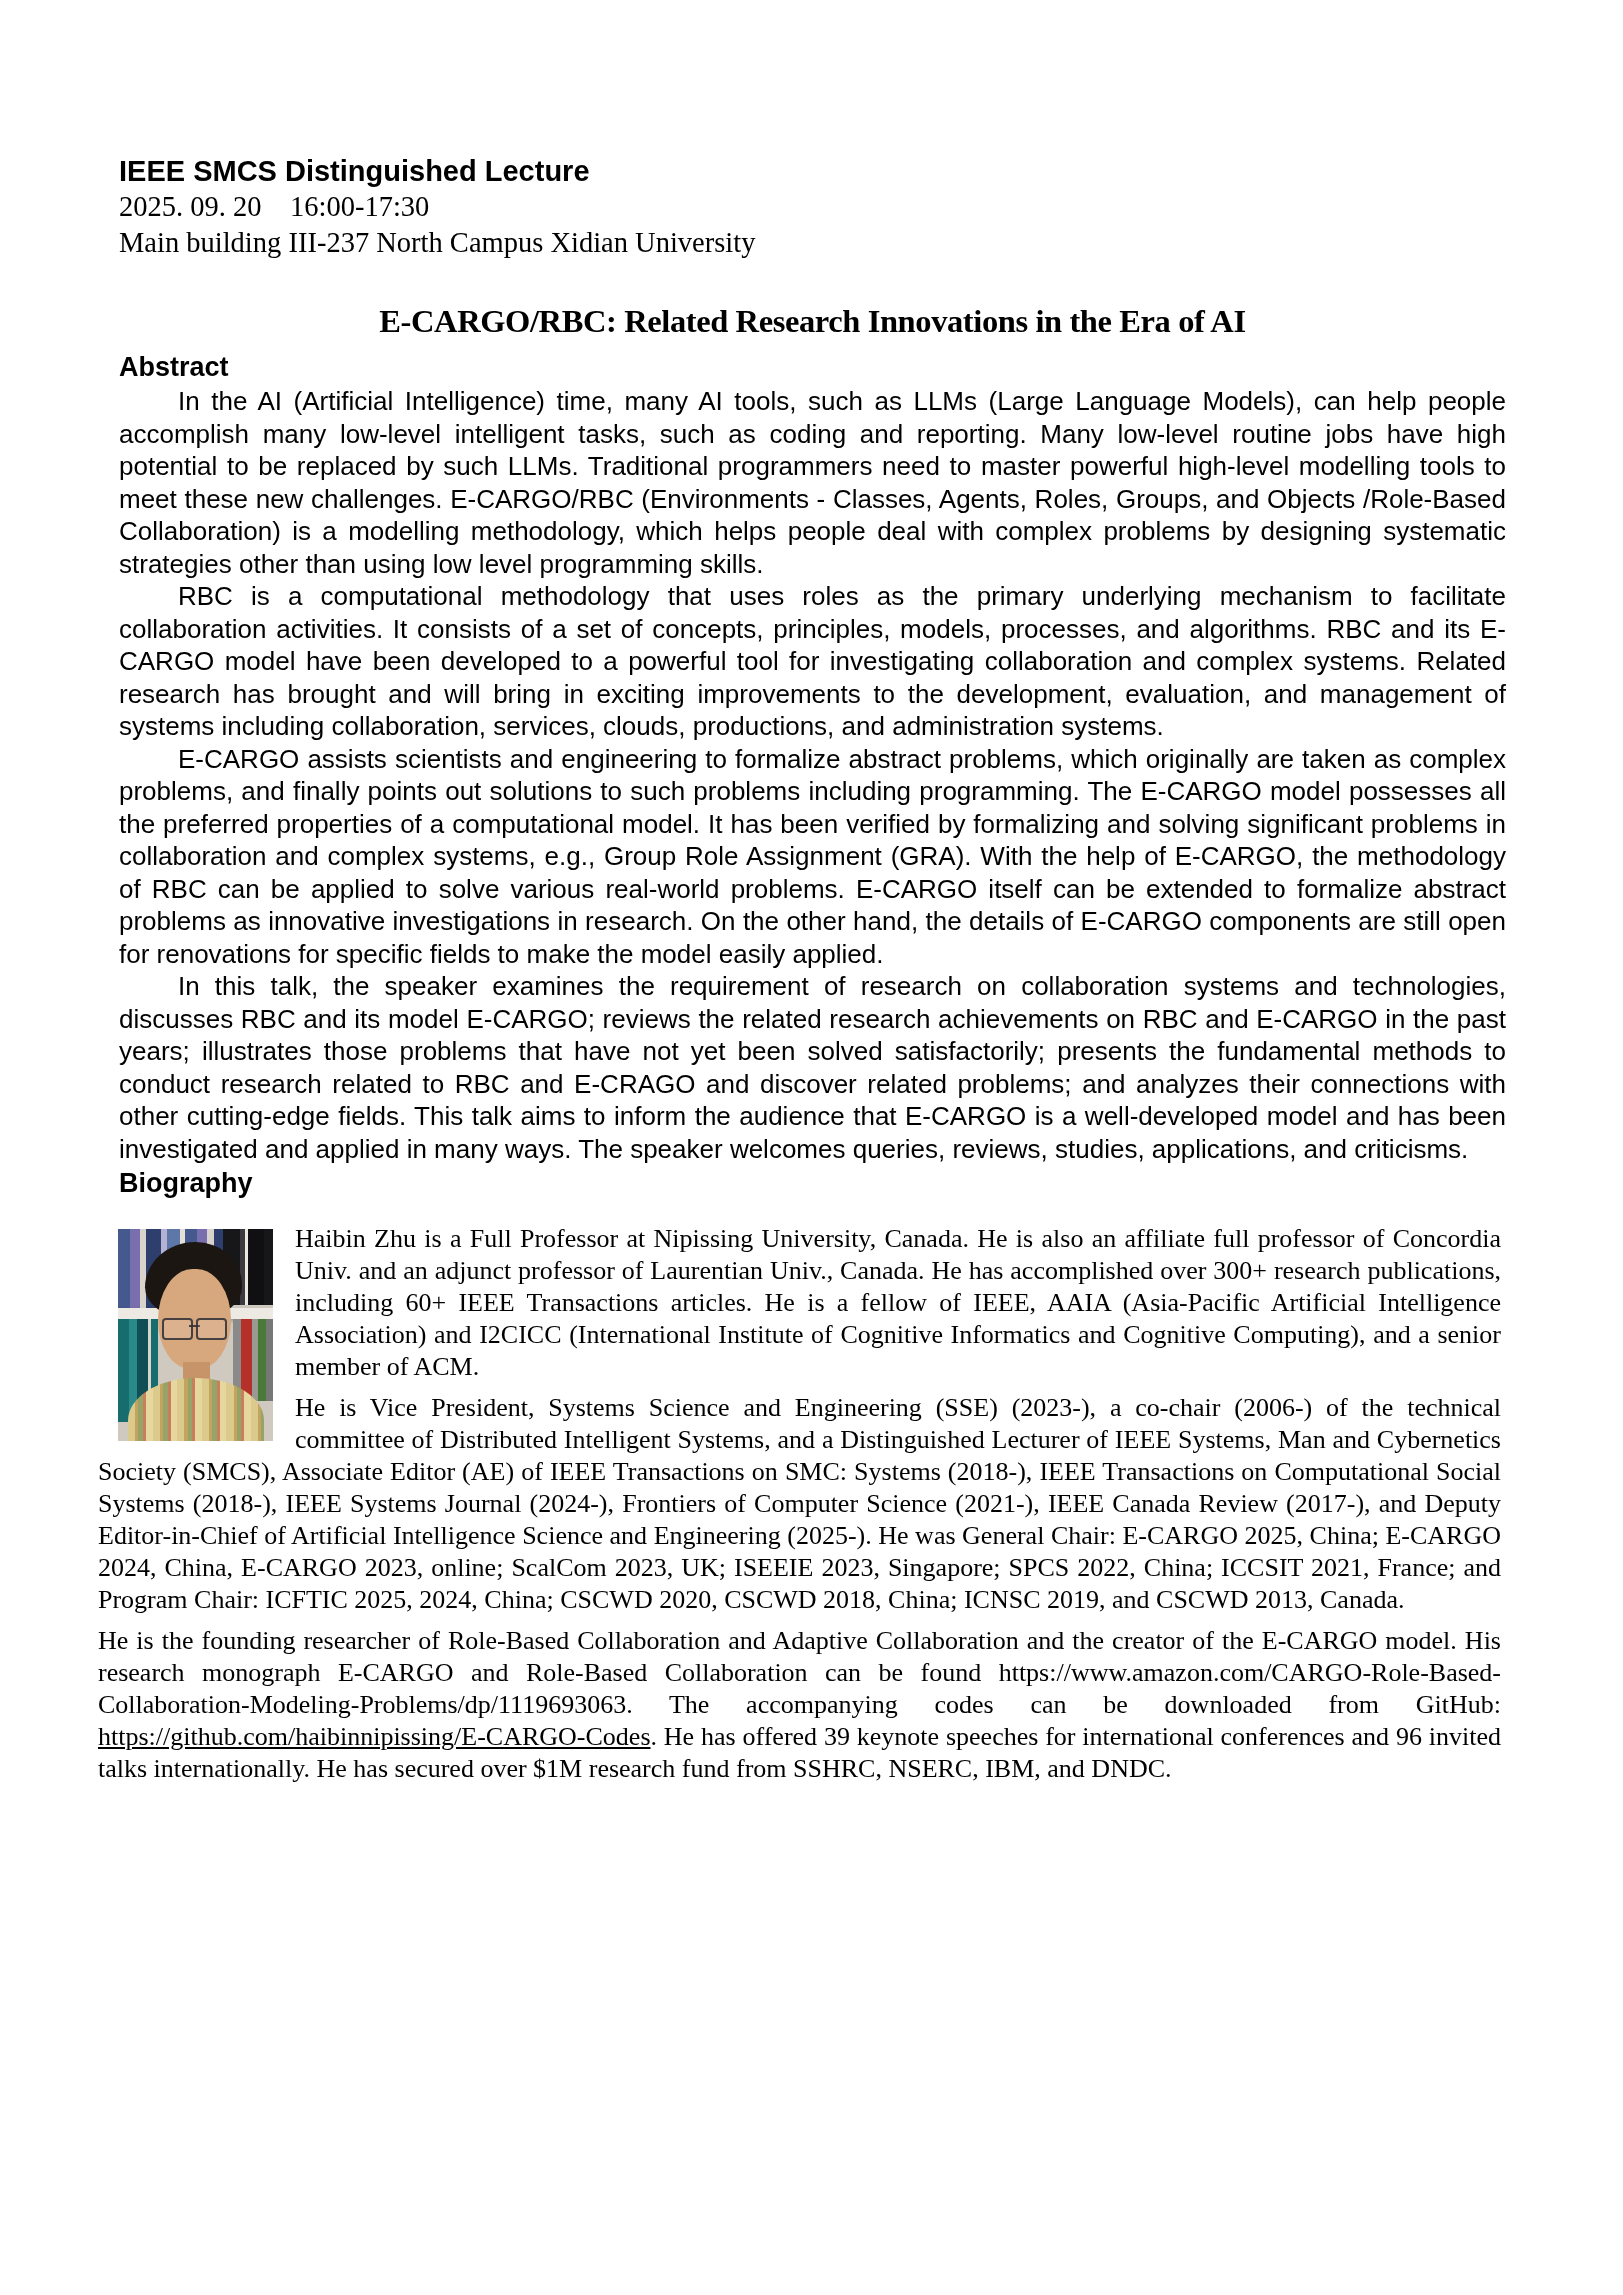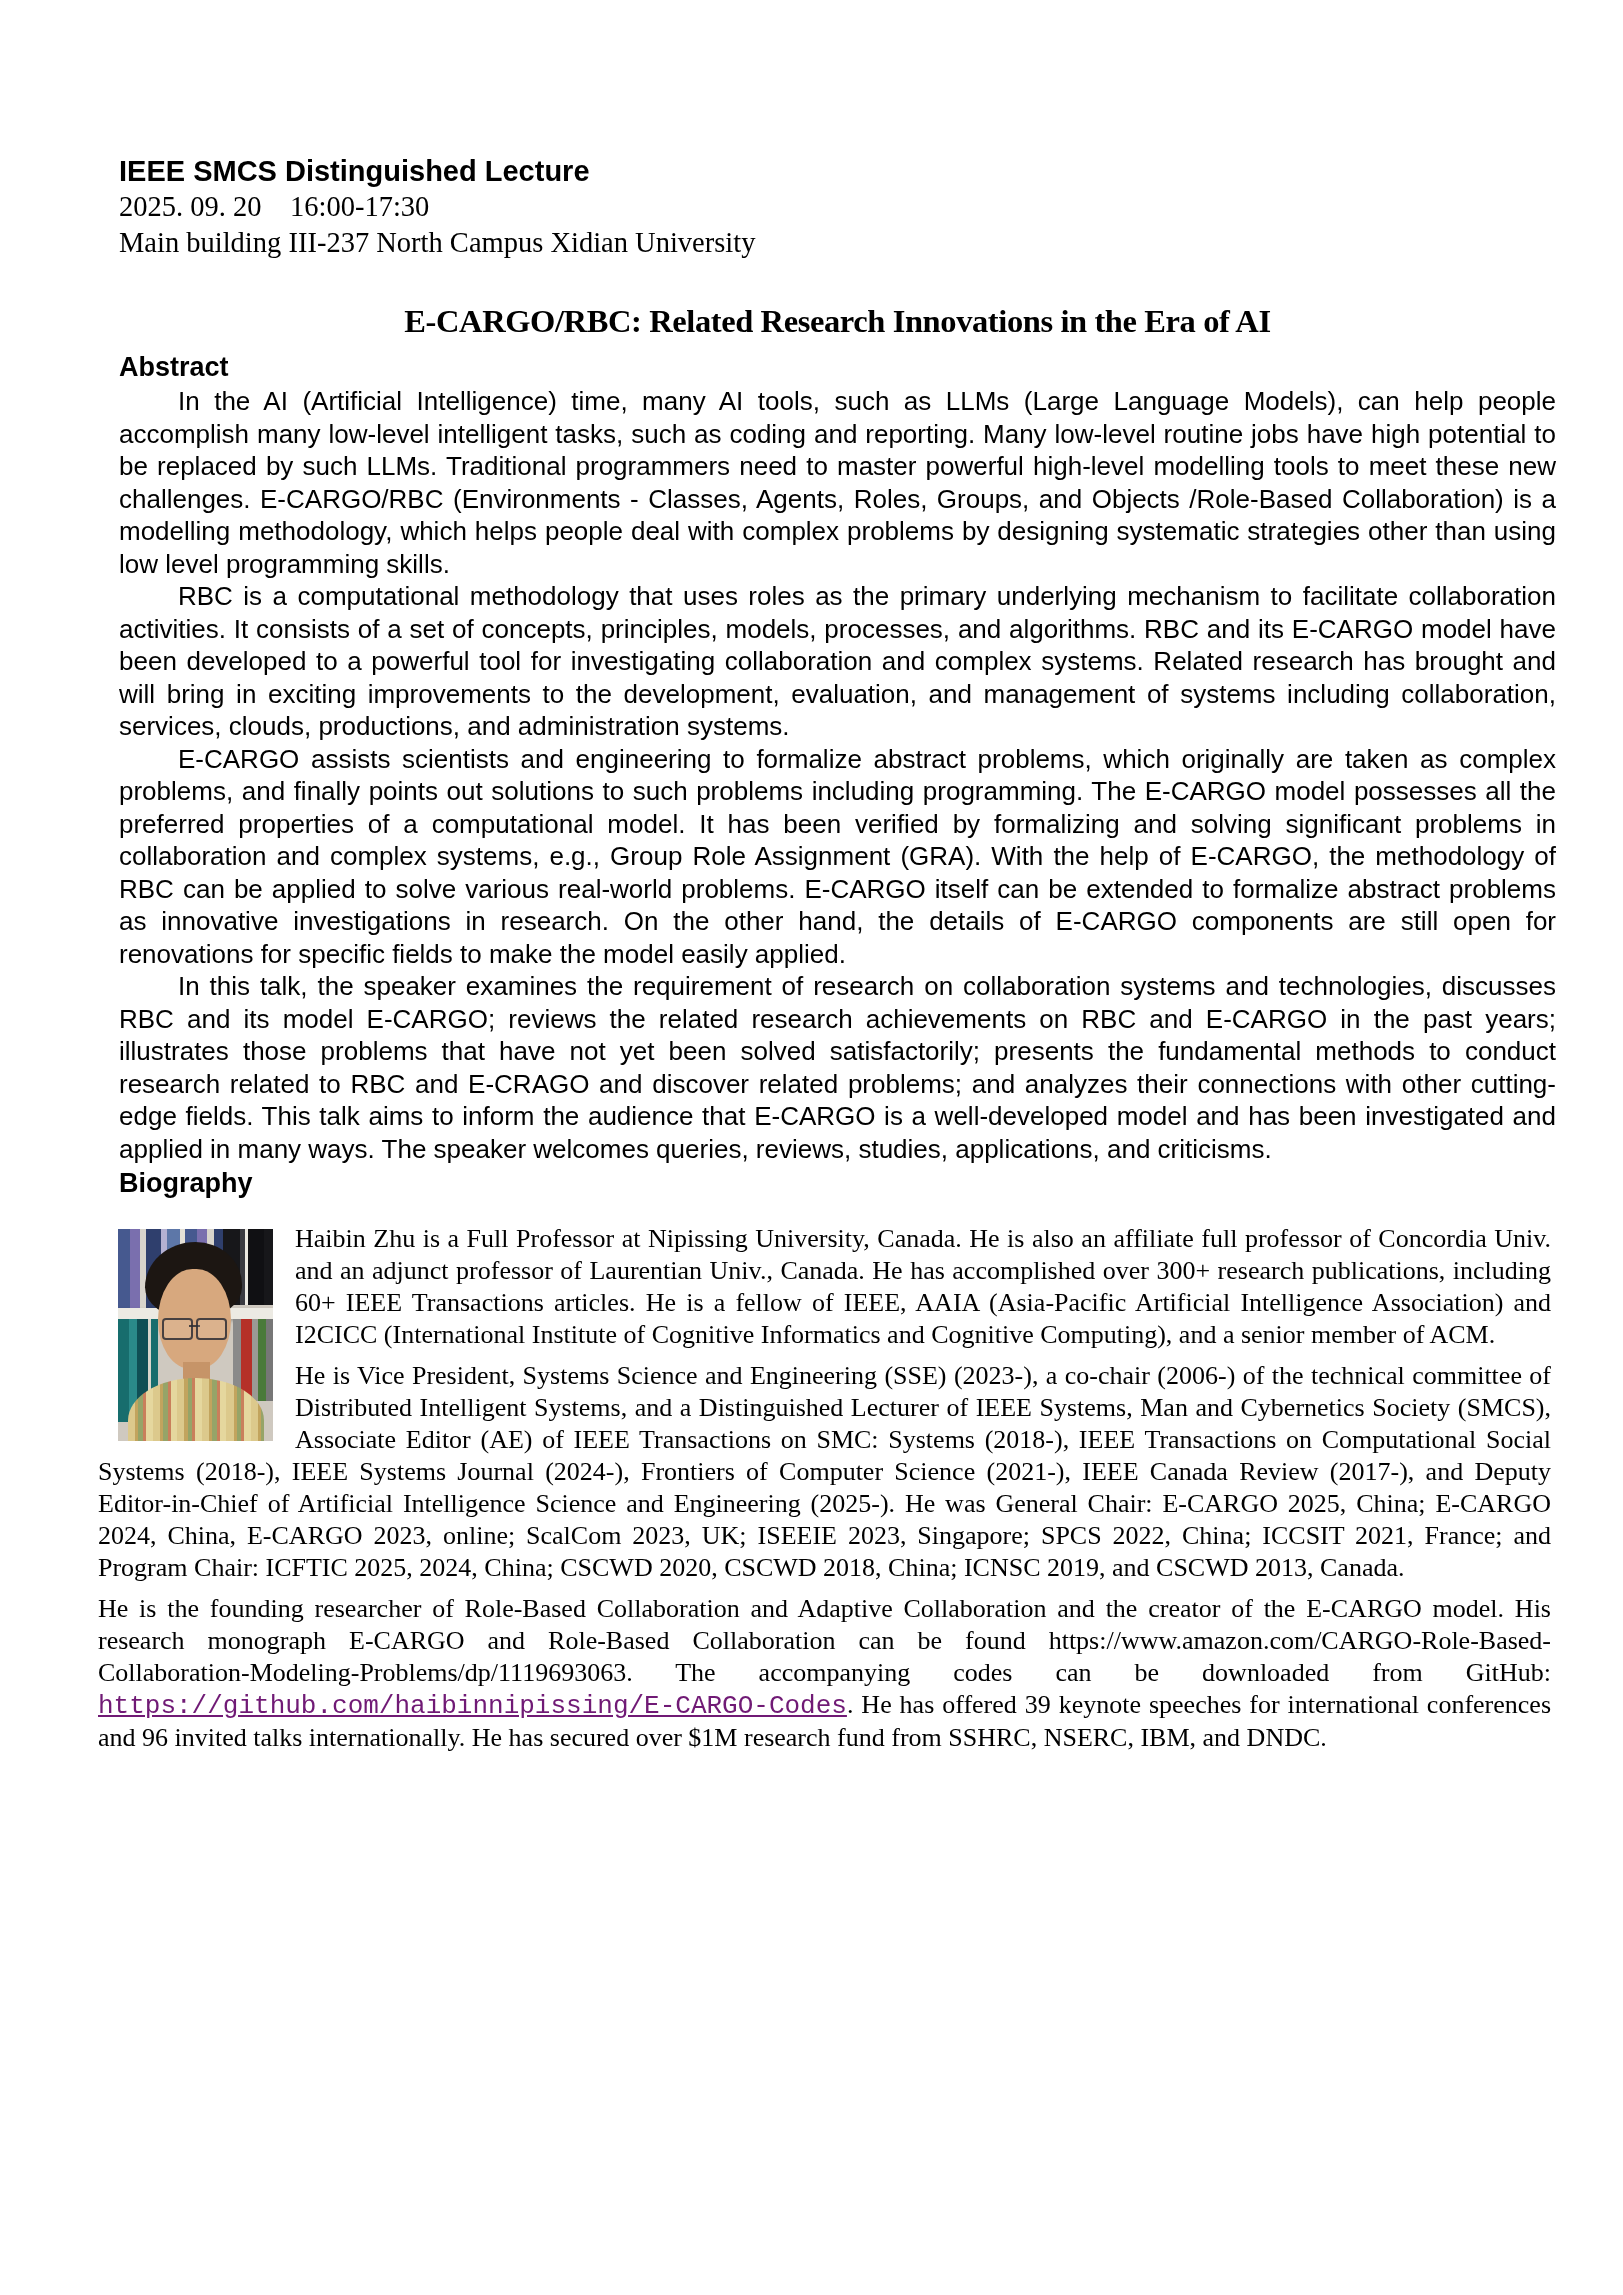--- a/index.html
+++ b/index.html
@@ -1,21 +1,21 @@
 <!DOCTYPE html>
 <html style="font-size:12.7px"><head>
 <meta charset="utf-8">
 <style>
   html,body{margin:0;padding:0;background:#ffffff;}
   .page{
     position:relative;
     width:1623px;height:2295px;
     background:#ffffff;color:#000000;
     box-sizing:border-box;
-    padding:153px 67px 0 119px;
+    padding:153px 117px 0 119px;
     overflow:hidden;
   }
   
   .hdr-series{font:bold 29px/36px "Liberation Sans",sans-serif;}
   .hdr-dt{font:28.5px/36px "Liberation Serif",serif;white-space:pre-wrap;}
   .hdr-loc{font:28.5px/36px "Liberation Serif",serif;}
   
   .talk-title{
     margin-top:40px;
     font:bold 32.5px/40px "Liberation Serif",serif;
@@ -37,21 +37,21 @@
     text-indent:59px;
   }
   
   .bio-block{
     margin:22px -4px 0 -30px; 
     font:26px/32px "Liberation Serif",serif;
     text-align:justify;
   }
   .bio-block p{margin:9px;}
   .link-plain{color:#000000;text-decoration:none;}
-  .link-blue{color:#701a75;text-decoration:underline;cursor:pointer;font-family:Liberation Mono, monospace;}
+  .link-blue{color:#000000;text-decoration:underline;cursor:pointer;}
   
   .photo{
     float:left;
     width:155px;height:212px;
     margin:6.3px 22px 0 29px;
     position:relative;overflow:hidden;
     background:#cfc9c0;
   }
   .photo *{position:absolute;}
   .ph-books-top{

